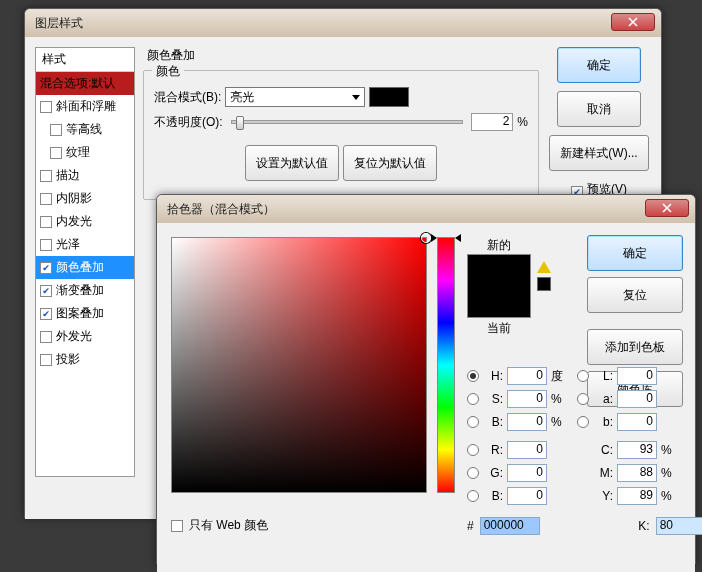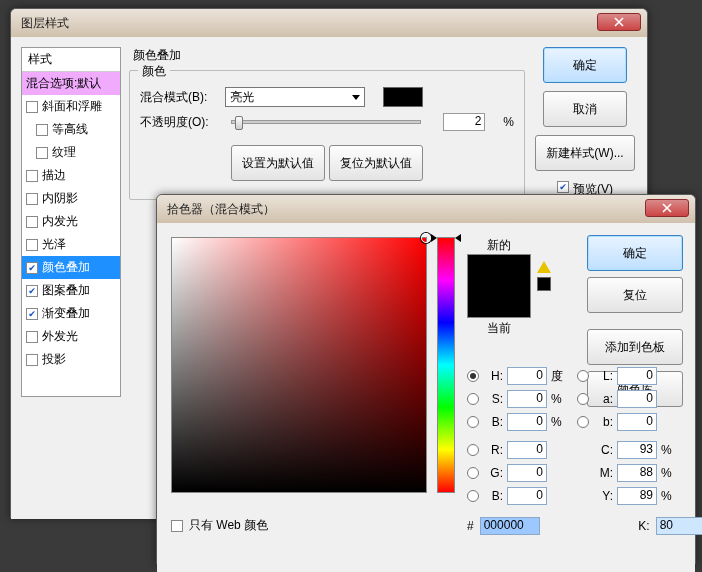--- a/index.html
+++ b/index.html
@@ -4,36 +4,36 @@
 <style>
 *{box-sizing:border-box;margin:0;padding:0;font-family:"Microsoft YaHei",SimSun,sans-serif;font-size:12px}
 body{background:#3a3a3a;width:702px;height:572px;position:relative;overflow:hidden}
 .window{position:absolute;background:#f0f0f0;border:1px solid #5a5a5a;box-shadow:0 0 8px rgba(0,0,0,.5);border-radius:6px 6px 0 0}
 .titlebar{height:28px;background:linear-gradient(#ebe3d9,#d0c1ad);border-radius:6px 6px 0 0;display:flex;align-items:center;padding:0 6px 0 10px;position:relative}
 .titlebar span{color:#222}
 .close-btn{position:absolute;right:6px;top:4px;width:44px;height:18px;background:linear-gradient(#d98a8a,#c44);border:1px solid #8a2a2a;border-radius:3px;color:#fff;display:flex;align-items:center;justify-content:center;font-size:10px;cursor:pointer}
 .close-btn svg{width:10px;height:10px}
 .win-body{background:#f0f0f0;padding:10px;position:relative}
 
-#ls{left:10px;top:8px;width:638px;height:510px}
+#ls{left:24px;top:8px;width:638px;height:510px}
 #ls .win-body{height:482px;display:flex;gap:8px}
-.styles-list{width:100px;border:1px solid #999;background:#fff;height:350px}
+.styles-list{width:100px;border:1px solid #999;background:#fff;height:430px}
 .styles-list .hd{padding:3px 6px;border-bottom:1px solid #ccc}
 .styles-list .row{padding:3px 4px;display:flex;align-items:center;gap:4px;cursor:pointer}
 .styles-list .row.sel{background:#1e90ff;color:#fff}
 .styles-list .row.indent{padding-left:14px}
 .chk{width:12px;height:12px;border:1px solid #888;background:#fff;display:inline-flex;align-items:center;justify-content:center;font-size:9px;color:#1a53c5}
 .chk.on::after{content:"✔"}
 .group{border:1px solid #bbb;border-radius:2px;padding:10px;position:relative;margin-top:6px}
 .group>.legend{position:absolute;top:-8px;left:8px;background:#f0f0f0;padding:0 4px}
 .center{flex:1}
 .right-col{width:104px;display:flex;flex-direction:column;gap:8px;align-items:center}
 .btn{height:22px;border:1px solid #8a8a8a;background:linear-gradient(#fdfdfd,#e4e4e4);border-radius:3px;padding:17px 10px;display:inline-flex;align-items:center;justify-content:center;cursor:pointer;min-width:84px}
 .btn.primary{background:linear-gradient(#e8f3ff,#bfe0ff);border-color:#3b83c7;box-shadow:inset 0 0 0 1px #aee0ff}
-.field-row{display:flex;align-items:center;gap:18px;margin:6px 0}
+.field-row{display:flex;align-items:center;gap:4px;margin:6px 0}
 .combo{border:1px solid #777;background:#fff;height:20px;display:flex;align-items:center;justify-content:space-between;padding:0 4px;width:140px}
 .combo .arrow{border-left:4px solid transparent;border-right:4px solid transparent;border-top:5px solid #000}
 .swatch{width:40px;height:20px;background:#000;border:1px solid #666}
 .slider{flex:1;height:4px;background:#ccc;border:1px solid #999;position:relative;margin:0 4px}
 .slider .thumb{position:absolute;left:2%;top:-5px;width:8px;height:14px;background:linear-gradient(#fff,#ccc);border:1px solid #777;border-radius:2px}
 .num{width:42px;height:18px;border:1px solid #999;background:#fff;padding:0 3px;text-align:right}
 
 #cp{left:156px;top:194px;width:540px;height:370px}
 #cp .win-body{height:342px}
 .sv{position:absolute;left:14px;top:14px;width:256px;height:256px;background:linear-gradient(to top,#000,transparent),linear-gradient(to right,#fff,red);border:1px solid #888;cursor:crosshair}
@@ -66,21 +66,21 @@
     <span>图层样式</span>
     <div class="close-btn">
         <svg viewBox="0 0 10 10">
           <path d="M1 1 L9 9 M9 1 L1 9" stroke="#fff" stroke-width="1.6"></path>
         </svg>
       </div>
   </div>
   <div class="win-body">
     <div class="styles-list">
       <div class="hd">样式</div>
-      <div class="row" style="background:#f0abfc">
+      <div class="row" style="background:#b91c1c">
           <span>混合选项:默认</span>
         </div>
       <div class="row">
           <span class="chk"></span>
           <span>斜面和浮雕</span>
         </div>
       <div class="row indent">
           <span class="chk"></span>
           <span>等高线</span>
         </div>
@@ -103,25 +103,25 @@
       <div class="row">
           <span class="chk"></span>
           <span>光泽</span>
         </div>
       <div class="row sel">
           <span class="chk on"></span>
           <span>颜色叠加</span>
         </div>
       <div class="row">
           <span class="chk on"></span>
+          <span>渐变叠加</span>
+        </div>
+      <div class="row">
+          <span class="chk on"></span>
           <span>图案叠加</span>
-        </div>
-      <div class="row">
-          <span class="chk on"></span>
-          <span>渐变叠加</span>
         </div>
       <div class="row">
           <span class="chk"></span>
           <span>外发光</span>
         </div>
       <div class="row">
           <span class="chk"></span>
           <span>投影</span>
         </div>
     </div>
@@ -160,21 +160,21 @@
     <div class="right-col">
       <div class="btn primary">
           <span>确定</span>
         </div>
       <div class="btn">
           <span>取消</span>
         </div>
       <div class="btn">
           <span>新建样式(W)...</span>
         </div>
-      <div style="display:flex;align-items:flex-start;gap:4px;margin-top:2px">
+      <div style="display:flex;align-items:flex-end;gap:4px;margin-top:2px">
         <span class="chk on"></span>
         <span>预览(V)</span>
       </div>
       <div class="big-preview"></div>
     </div>
   </div>
 </div>
 
 <div class="window" id="cp">
   <div class="titlebar">

